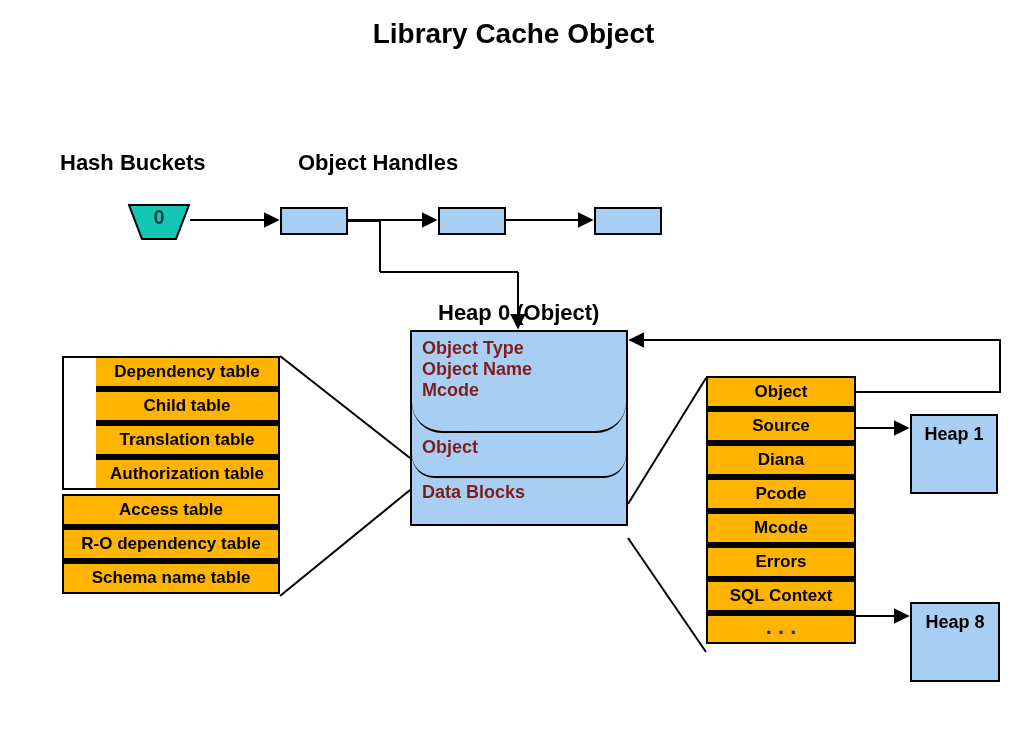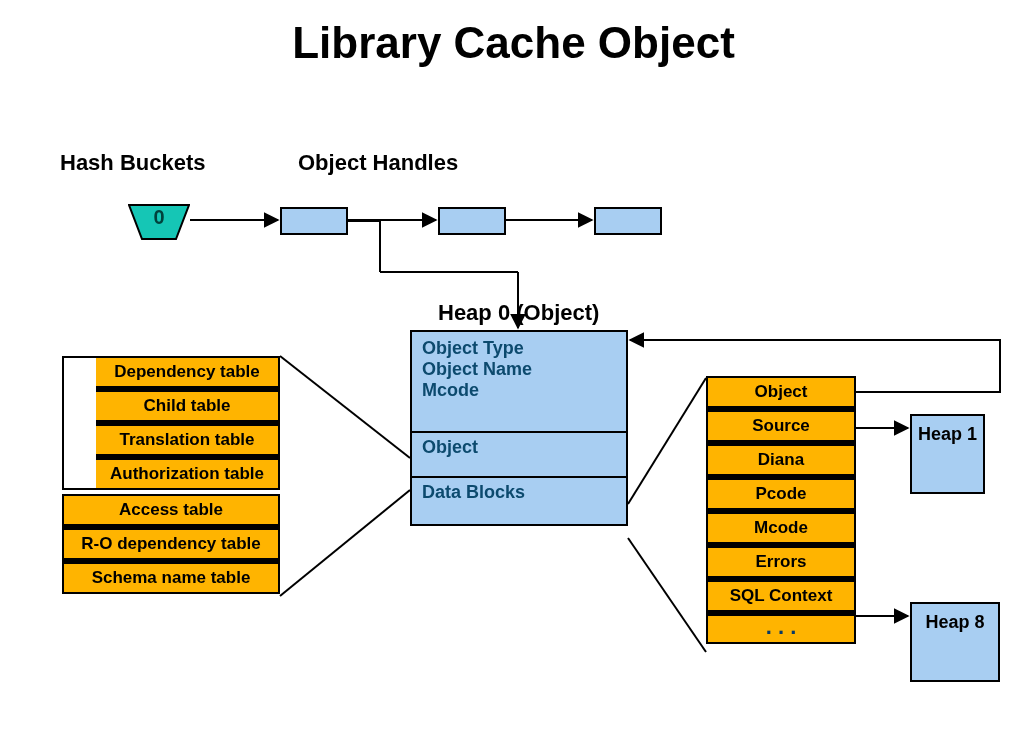--- a/index.html
+++ b/index.html
@@ -1,25 +1,25 @@
 <!DOCTYPE html>
 <html><head>
 <meta charset="utf-8">
 <style>
   html,body{margin:0;padding:0;background:#fff;font-family:Arial,Helvetica,sans-serif;}
   .stage{position:relative;width:1027px;height:737px;}
-  .title{position:absolute;left:0;right:0;top:18px;text-align:center;font-size:44px;font-weight:bold;color:#000;}
+  .title{position:absolute;left:0;right:0;top:18px;text-align:center;font-size:28px;font-weight:bold;color:#000;}
   .section-label{position:absolute;font-size:22px;font-weight:bold;color:#000;}
   .bucket{position:absolute;width:62px;height:36px;}
   .bucket svg{width:100%;height:100%;display:block;}
   .bucket .bnum{position:absolute;left:0;right:0;top:2px;text-align:center;font-size:20px;font-weight:bold;color:#00423c;}
   .handle{position:absolute;width:68px;height:28px;background:#a8cef2;border:2px solid #000;box-sizing:border-box;}
   .heap-label{position:absolute;font-size:22px;font-weight:bold;color:#000;}
   .heap-box{position:absolute;background:#a8cef2;border:2px solid #000;box-sizing:border-box;}
-  .heap-row{border-bottom:2px solid #000;padding:4px 10px;font-size:18px;font-weight:bold;color:#0c4a6e;}
+  .heap-row{border-bottom:2px solid #000;padding:4px 10px;font-size:18px;font-weight:bold;color:#7f1d1d;border-radius:30px;}
   .heap-row:last-child{border-bottom:none;}
   .heap-row.tall{padding-top:6px;padding-bottom:30px;}
   .heap-row .line{display:block;}
   .tbl-stack{position:absolute;border:2px solid #000;box-sizing:border-box;}
   .tbl-stack .cell{background:#ffb400;text-align:center;font-size:17px;font-weight:bold;color:#000;padding:4px 6px;border-top:3px solid #000;border-bottom:3px solid #000;}
   .tbl-stack .cell.first{border-top:0;}
   .tbl-stack .cell.last{border-bottom:0;}
   .tbl-stack .cell.dots{font-size:22px;line-height:14px;padding:4px 0 8px 0;color:#083a66;}
   .heap-sq{position:absolute;background:#a8cef2;border:2px solid #000;box-sizing:border-box;text-align:center;font-size:18px;font-weight:bold;color:#000;padding-top:8px;}
   svg.wires{position:absolute;left:0;top:0;width:1027px;height:737px;pointer-events:none;}
@@ -72,21 +72,21 @@
     <div class="cell first">Object</div>
     <div class="cell">Source</div>
     <div class="cell">Diana</div>
     <div class="cell">Pcode</div>
     <div class="cell">Mcode</div>
     <div class="cell">Errors</div>
     <div class="cell">SQL Context</div>
     <div class="cell last dots">. . .</div>
   </div>
 
-  <div class="heap-sq" style="left:910px;top:414px;width:75px;height:80px;">Heap 1</div>
+  <div class="heap-sq" style="left:910px;top:414px;width:88px;height:80px;">Heap 1</div>
   <div class="heap-sq" style="left:910px;top:602px;width:90px;height:80px;">Heap 8</div>
 
   <svg class="wires">
     <defs>
       <marker id="ah" viewBox="0 0 10 10" refX="9" refY="5" markerWidth="8" markerHeight="8" orient="auto">
         <path d="M0,0 L10,5 L0,10 z" fill="#000"></path>
       </marker>
     </defs>
 
     <line x1="190" y1="220" x2="278" y2="220" stroke="#000" stroke-width="2" marker-end="url(#ah)"></line>

